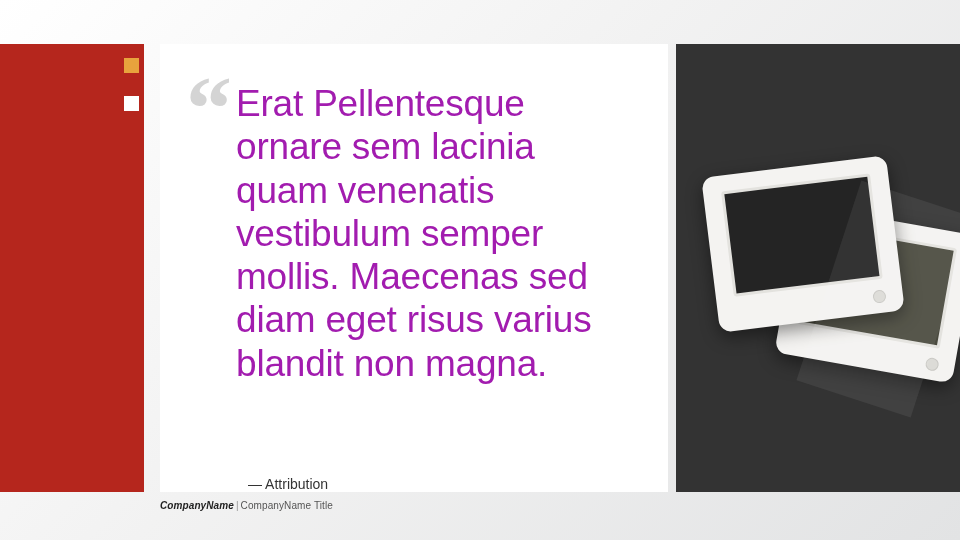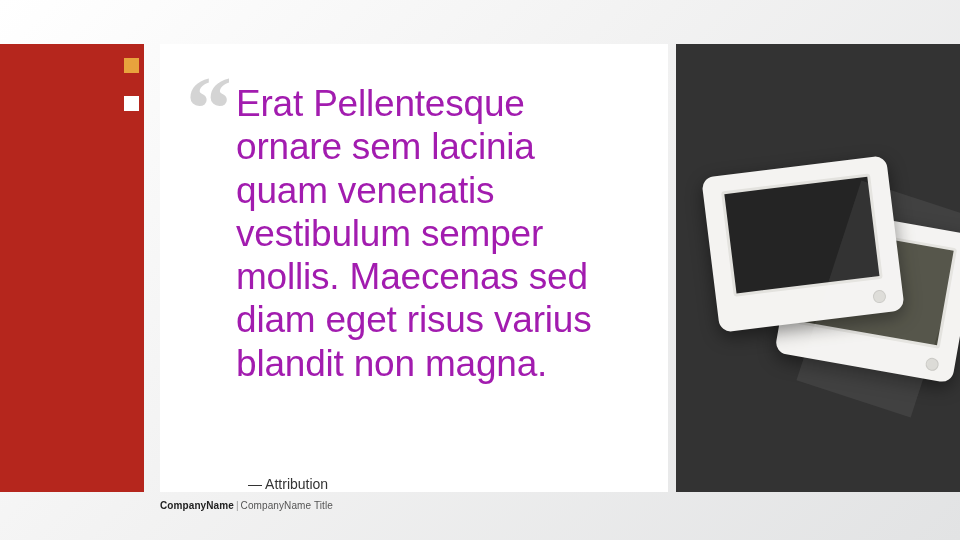--- a/index.html
+++ b/index.html
@@ -170,20 +170,21 @@
     position: absolute;
     left: 160px;
     top: 500px;
     font-size: 10px;
     color: #555555;
     letter-spacing: 0.1px;
   }
   .footer .company {
     font-weight: bold;
     color: #222222;
+    font-style: italic;
   }
   .footer .sep {
     color: #999999;
     margin: 0 2px;
   }
 </style>
 </head>
 <body>
 
 <div id="slide">

